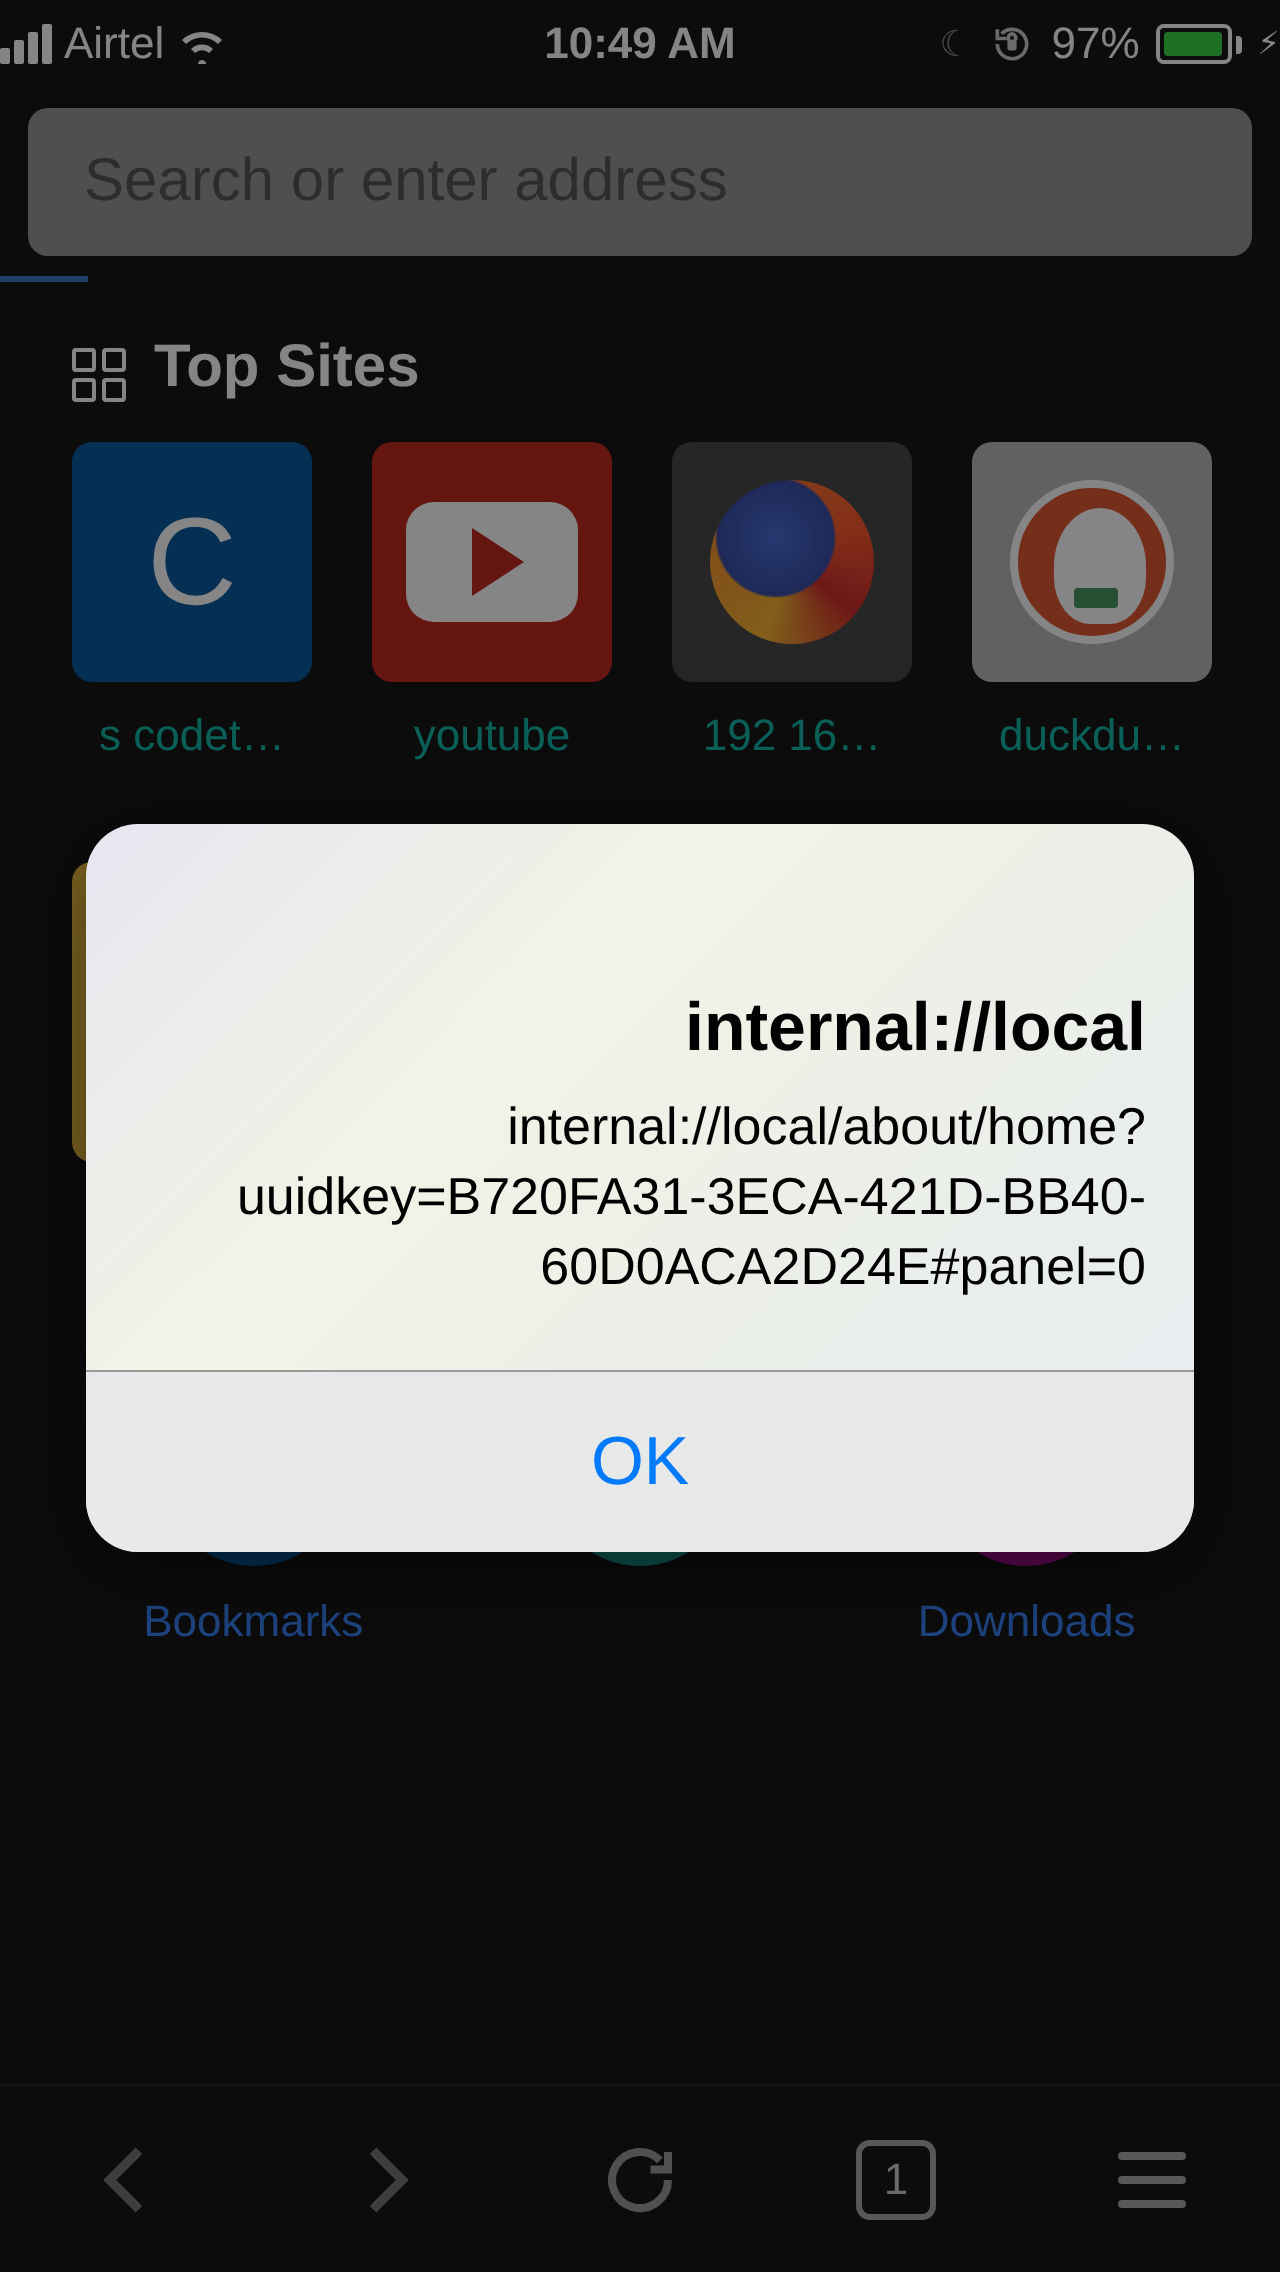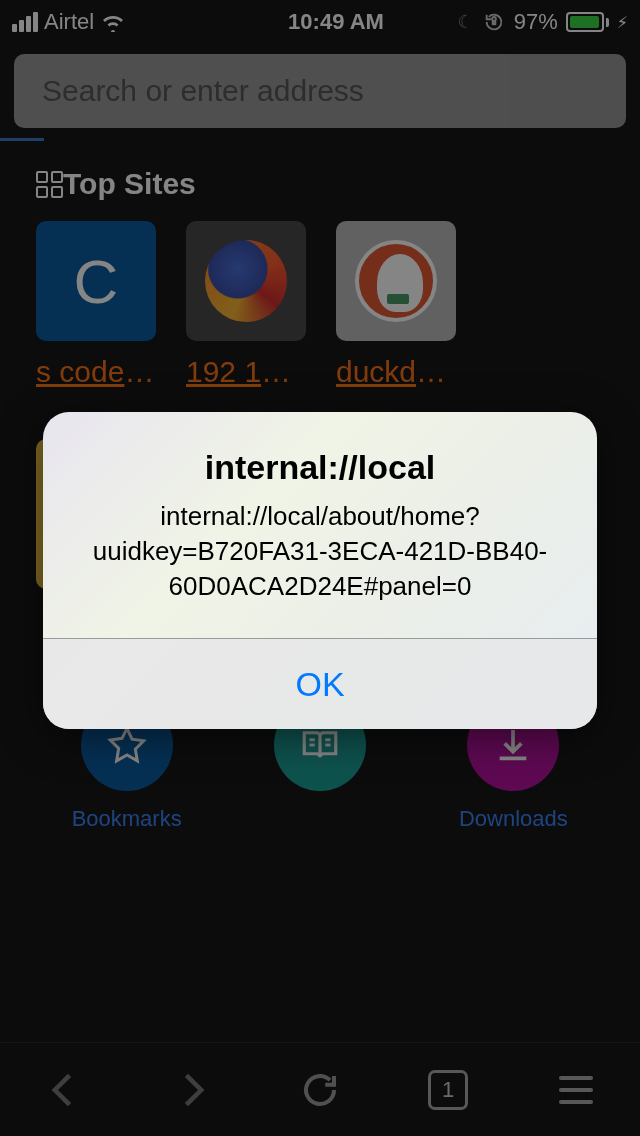--- a/index.html
+++ b/index.html
@@ -15,21 +15,21 @@
       position: relative;
       overflow: hidden;
     }
     
     
     .status-bar {
       height: 44px;
       display: flex;
       align-items: center;
       justify-content: space-between;
-      padding: 0 12px;
+      padding: 0 0;
       color: #fff;
       font-size: 22px;
       font-weight: 500;
     }
     .status-left {
       display: flex;
       align-items: center;
       gap: 6px;
     }
     .signal-bars {
@@ -45,21 +45,20 @@
     .signal-bars span:nth-child(1){height:8px}
     .signal-bars span:nth-child(2){height:12px}
     .signal-bars span:nth-child(3){height:16px}
     .signal-bars span:nth-child(4){height:20px}
     .wifi-icon svg { display:block }
     .status-center {
       position: absolute;
       left: 50%;
       transform: translateX(-50%);
       font-weight: 600;
-      margin-left: 16px;
     }
     .status-right {
       display: flex;
       align-items: center;
       gap: 8px;
     }
     .moon-icon {
       font-size: 18px;
       color: #888;
     }
@@ -118,21 +117,22 @@
     .progress-line {
       height: 3px;
       width: 44px;
       background: #3a7cc8;
       margin-left: 0;
     }
     
     
     .top-sites-header {
       display: flex;
-      align-items: center;
+      align-items: flex-end;
+      gap: 14px;
       padding: 26px 36px 20px;
       color: #fff;
     }
     .topsites-icon {
       display: grid;
       grid-template-columns: 1fr 1fr;
       gap: 3px;
     }
     .topsites-icon span {
       width: 12px;
@@ -162,27 +162,26 @@
       border-radius: 10px;
       display: flex;
       align-items: center;
       justify-content: center;
     }
     .tile-blue { background: #0a5da2; color:#fff; font-size:62px; font-weight:400; }
     .tile-red { background: #c42b22; }
     .tile-gray { background: #4a4a4a; }
     .tile-lgray { background: #bababa; }
     .site-label {
-      color: #f97316;
-      font-size: 30px;
+      color: #14b8a6;
+      font-size: 22px;
       white-space: nowrap;
       overflow: hidden;
       text-overflow: ellipsis;
       max-width: 120px;
-      text-decoration: underline;
     }
     .yt-play {
       width: 86px;
       height: 60px;
       background: #fff;
       border-radius: 14px;
       display: flex;
       align-items: center;
       justify-content: center;
     }
@@ -350,21 +349,22 @@
       top: 412px;
       transform: translateX(-50%);
       width: 554px;
       background: linear-gradient(135deg, #e8e5ef 0%, #f0f4e6 35%, #ecefe8 60%, #e6edf2 100%);
       border-radius: 26px;
       overflow: hidden;
       box-shadow: 0 8px 40px rgba(0,0,0,0.5);
     }
     .alert-body {
       padding: 36px 24px 34px;
-      text-align: center;
+      text-align: right;
+      margin-top: 47px;
     }
     .alert-title {
       font-size: 34px;
       font-weight: 600;
       color: #000;
       margin-bottom: 12px;
     }
     .alert-msg {
       font-size: 26px;
       color: #000;
@@ -440,20 +440,26 @@
   </div>
   <span class="top-sites-title">Top Sites</span>
 </div>
 
 <div class="sites-row">
   <div class="site-tile">
     <div class="tile-box tile-blue">C</div>
     <span class="site-label">s codet…</span>
   </div>
   <div class="site-tile">
+    <div class="tile-box tile-red">
+        <div class="yt-play"></div>
+      </div>
+    <span class="site-label">youtube</span>
+  </div>
+  <div class="site-tile">
     <div class="tile-box tile-gray">
         <div class="firefox-circle"></div>
       </div>
     <span class="site-label">192 16…</span>
   </div>
   <div class="site-tile">
     <div class="tile-box tile-lgray">
         <div class="ddg-circle"></div>
       </div>
     <span class="site-label">duckdu…</span>

